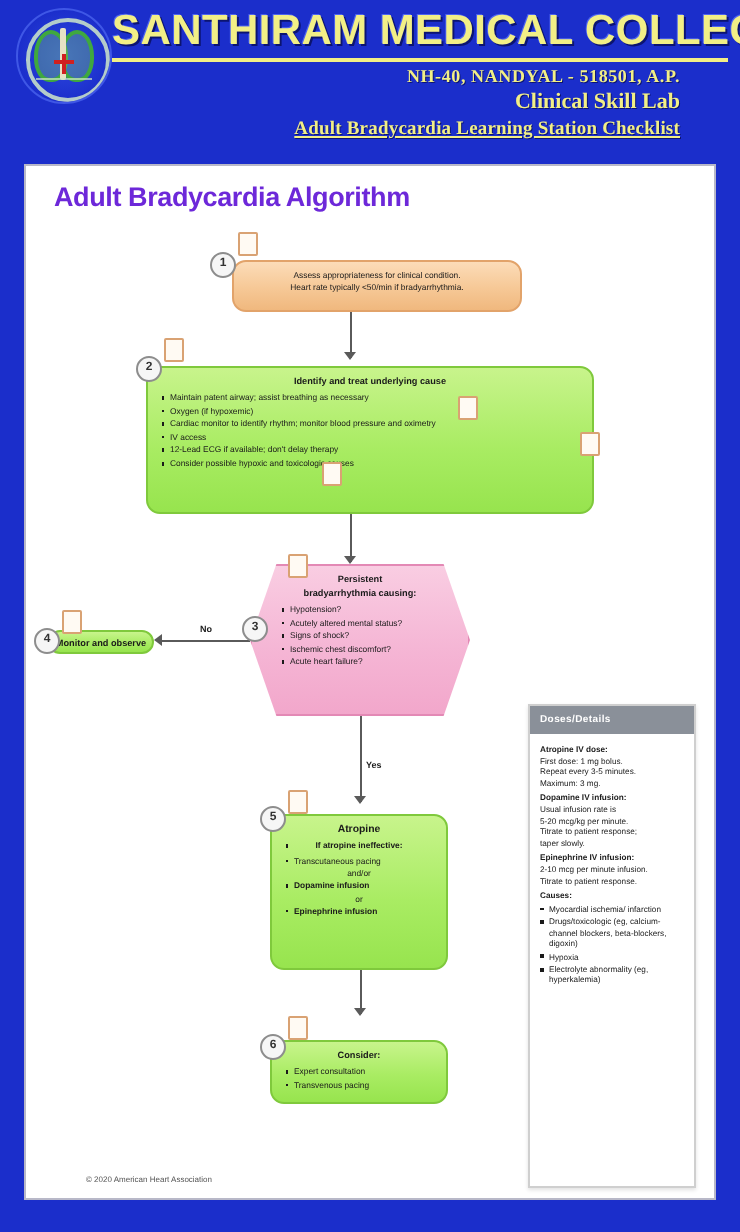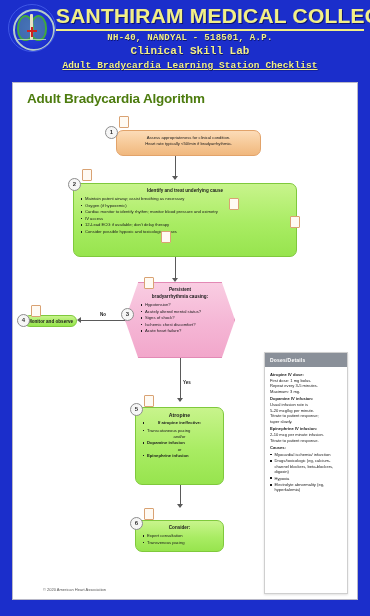--- a/index.html
+++ b/index.html
@@ -56,41 +56,41 @@
     text-align:center;
     font-size:21px;font-weight:bold;letter-spacing:.2px;
     color:#f2ef86;
     text-shadow:1px 1px 0 #0c1470, -0.5px -0.5px 0 #4d63f0;
     border-bottom:2px solid #f2ef86;
     padding-bottom:1px;
     line-height:24px;
     white-space:nowrap;
   }
   .addr-line{
-    position:absolute;left:40px;width:300px;text-align:center;
-    font-family:Liberation Mono, monospace;
+    position:absolute;left:40px;width:300px;text-align:right;
+    font-family:Liberation Serif, serif;
     font-weight:bold;color:#f2ef86;
     text-shadow:0.5px 0.5px 0 #0c1470;
     white-space:nowrap;
   }
   .addr1{top:33px;font-size:9px;letter-spacing:.3px;}
   .addr2{top:45px;font-size:11px;}
   .addr3{top:60px;font-size:9.5px;text-decoration:underline;letter-spacing:.1px;}
 
   
   .sheet{
     position:absolute;left:12px;top:82px;width:346px;height:518px;
     background:#ffffff;
     border:1px solid #b8b8c8;
     box-sizing:border-box;
     overflow:hidden;
   }
   .algo-title{
     position:absolute;left:14px;top:8px;
-    font-size:13.5px;font-weight:bold;color:#4d7c0f;
+    font-size:13.5px;font-weight:bold;color:#6d28d9;
     letter-spacing:-0.2px;
   }
   
   .box{
     position:absolute;box-sizing:border-box;
     border-radius:7px;
     font-size:4.2px;line-height:6px;color:#1a1a1a;
     padding:4px 6px;
   }
   .box-orange{

